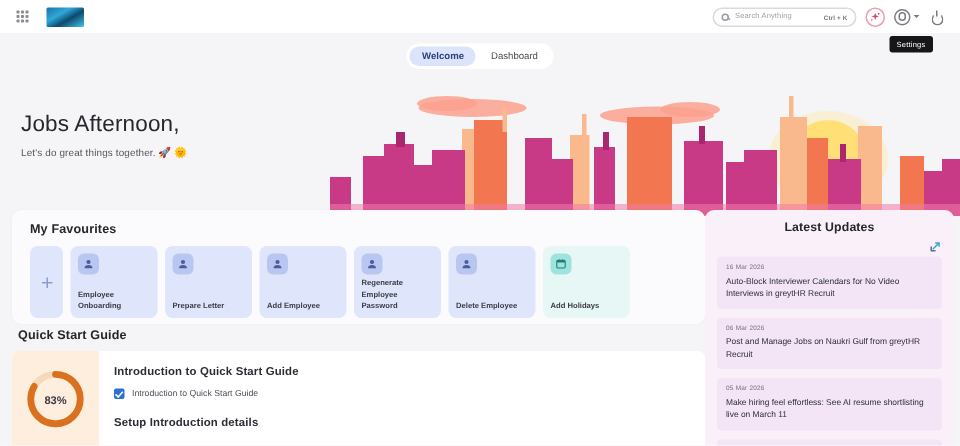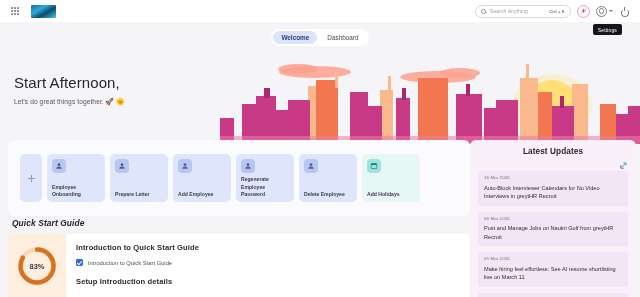--- a/index.html
+++ b/index.html
@@ -86,21 +86,21 @@
   }
   .fav-card.teal { background: #e6f7f6; }
   .fav-ico { width: 14px; height: 14px; border-radius: 4px; background: #b9c6f0;
     display: flex; align-items: center; justify-content: center; }
   .fav-ico.teal { background: #9fe3de; }
   .fav-label { position: absolute; left: 5px; bottom: 4px; right: 4px;
     font-size: 5.1px; color: #3b3b46; font-weight: bold; line-height: 1.42; }
 
   
   .qs { position: absolute; left: 8px; top: 218px; width: 462px; bottom: 0; z-index: 20; }
-  .qs h2 { font-size: 8.4px; color: #26262c; font-weight: bold; margin-left: 4px; letter-spacing: .1px; font-style: italic; }
+  .qs h2 { font-size: 8.4px; color: #26262c; font-weight: bold; margin-left: 4px; letter-spacing: .1px; }
   .qs-body { margin-top: 6px; display: flex; background: #ffffff; border-radius: 5px; height: 100%; }
   .qs-ring-wrap { width: 58px; background: #fdeedd; display: flex; align-items: flex-start;
      justify-content: center; padding-top: 11px; border-radius: 5px 0 0 0; flex: none; }
   .ring { position: relative; width: 42px; height: 42px; border-radius: 50%; }
   .ring .pct { position: absolute; inset: 0; display: flex; align-items: center; justify-content: center;
      font-size: 7.4px; font-weight: bold; color: #3a3a42; }
   .qs-list { padding: 9px 0 0 10px; flex: 1; }
   .qs-item-title { font-size: 7.6px; color: #2c2c34; font-weight: bold; letter-spacing: .1px; }
   .qs-sub { display: flex; align-items: center; gap: 5px; margin-top: 7px; }
   .cbox { width: 7px; height: 7px; border-radius: 1.4px; background: #2f6fd0; position: relative; flex: none; cursor: pointer; }
@@ -212,30 +212,31 @@
         <rect x="340" y="48" width="4" height="12"></rect>
       </g>
       <g fill="#f9b98c">
         <rect x="115" y="24" width="3" height="16"></rect>
         <rect x="168" y="28" width="3" height="16"></rect>
         <rect x="306" y="16" width="3" height="16"></rect>
       </g>
       <rect x="0" y="88" width="420" height="8" fill="#f07aa8" opacity="0.55"></rect>
     </svg>
     <div class="greet">
-      <h1>Start Afternoon,</h1>
+      <h1>Jobs Afternoon,</h1>
       <p>
         <span>Let's do great things together.</span>
         <span class="em">🚀</span>
         <span class="em">🌞</span>
       </p>
     </div>
   </div>
 
   <div class="fav">
+    <h2>My Favourites</h2>
     <div class="fav-row">
 
       <div class="fav-add">
         <span class="plus"></span>
       </div>
 
       <div class="fav-card">
         <div class="fav-ico">
           <svg width="8" height="8" viewBox="0 0 12 12">
               <circle cx="6" cy="4" r="2.1" fill="#4a5b9e"></circle>

